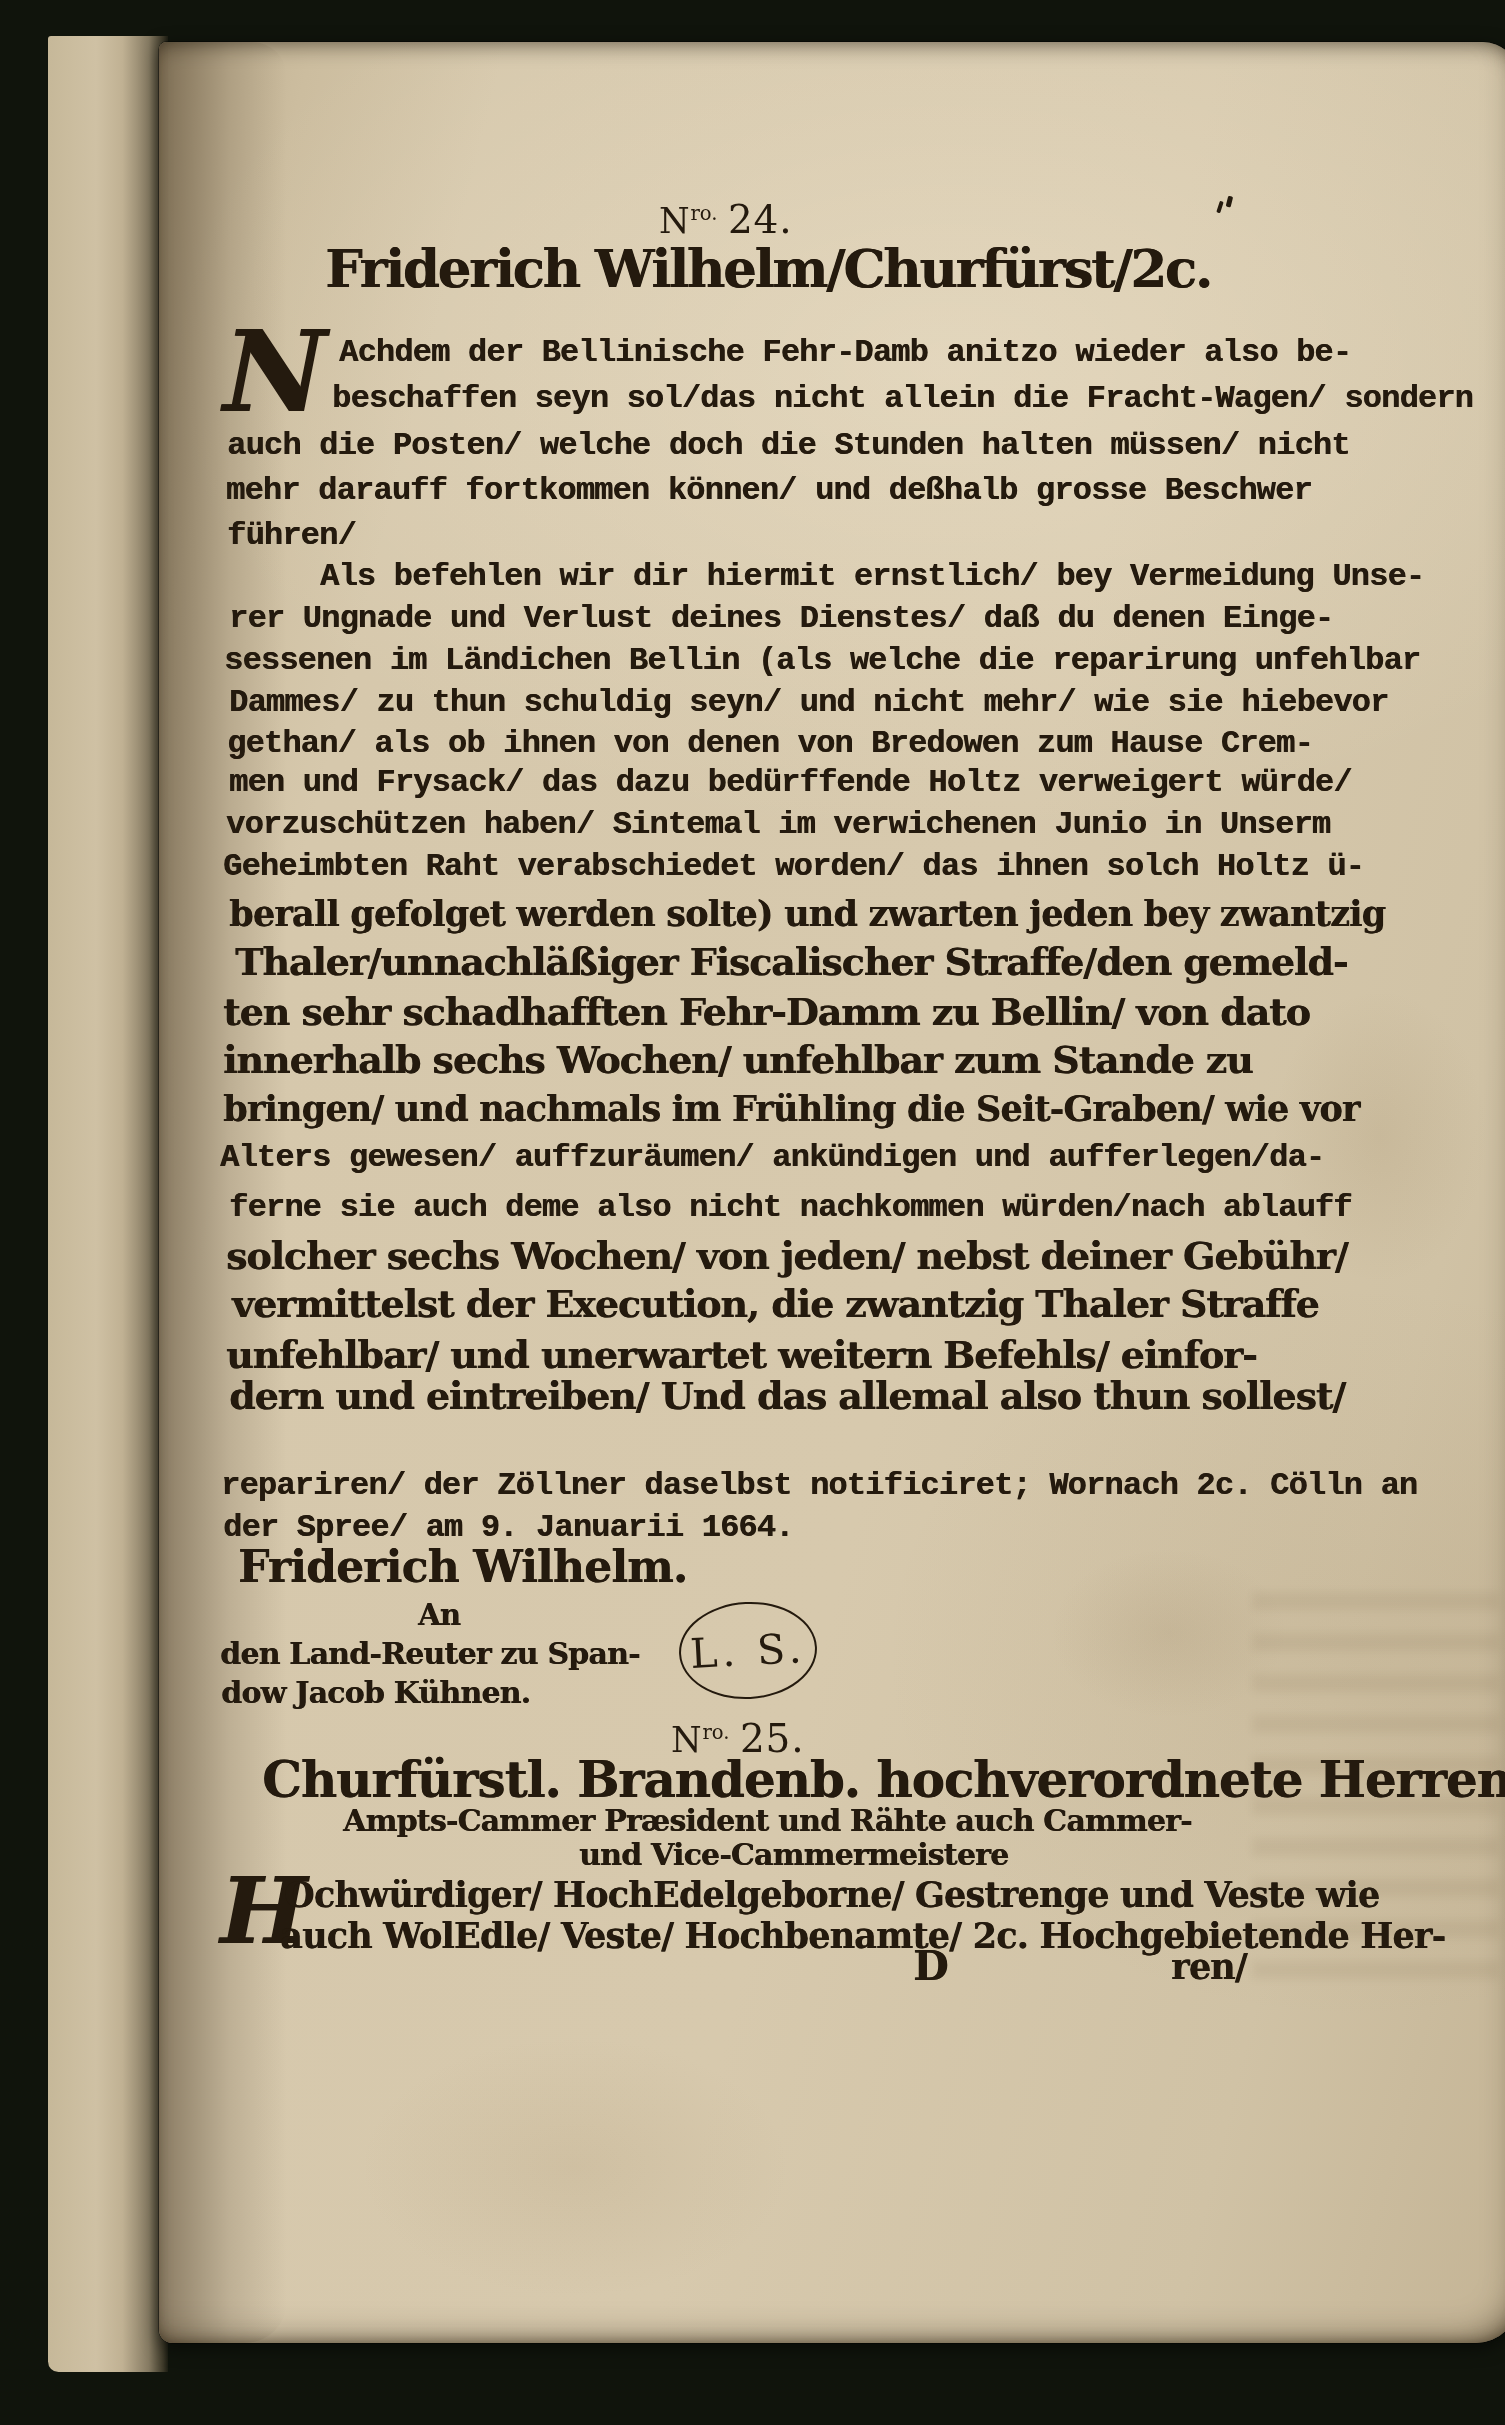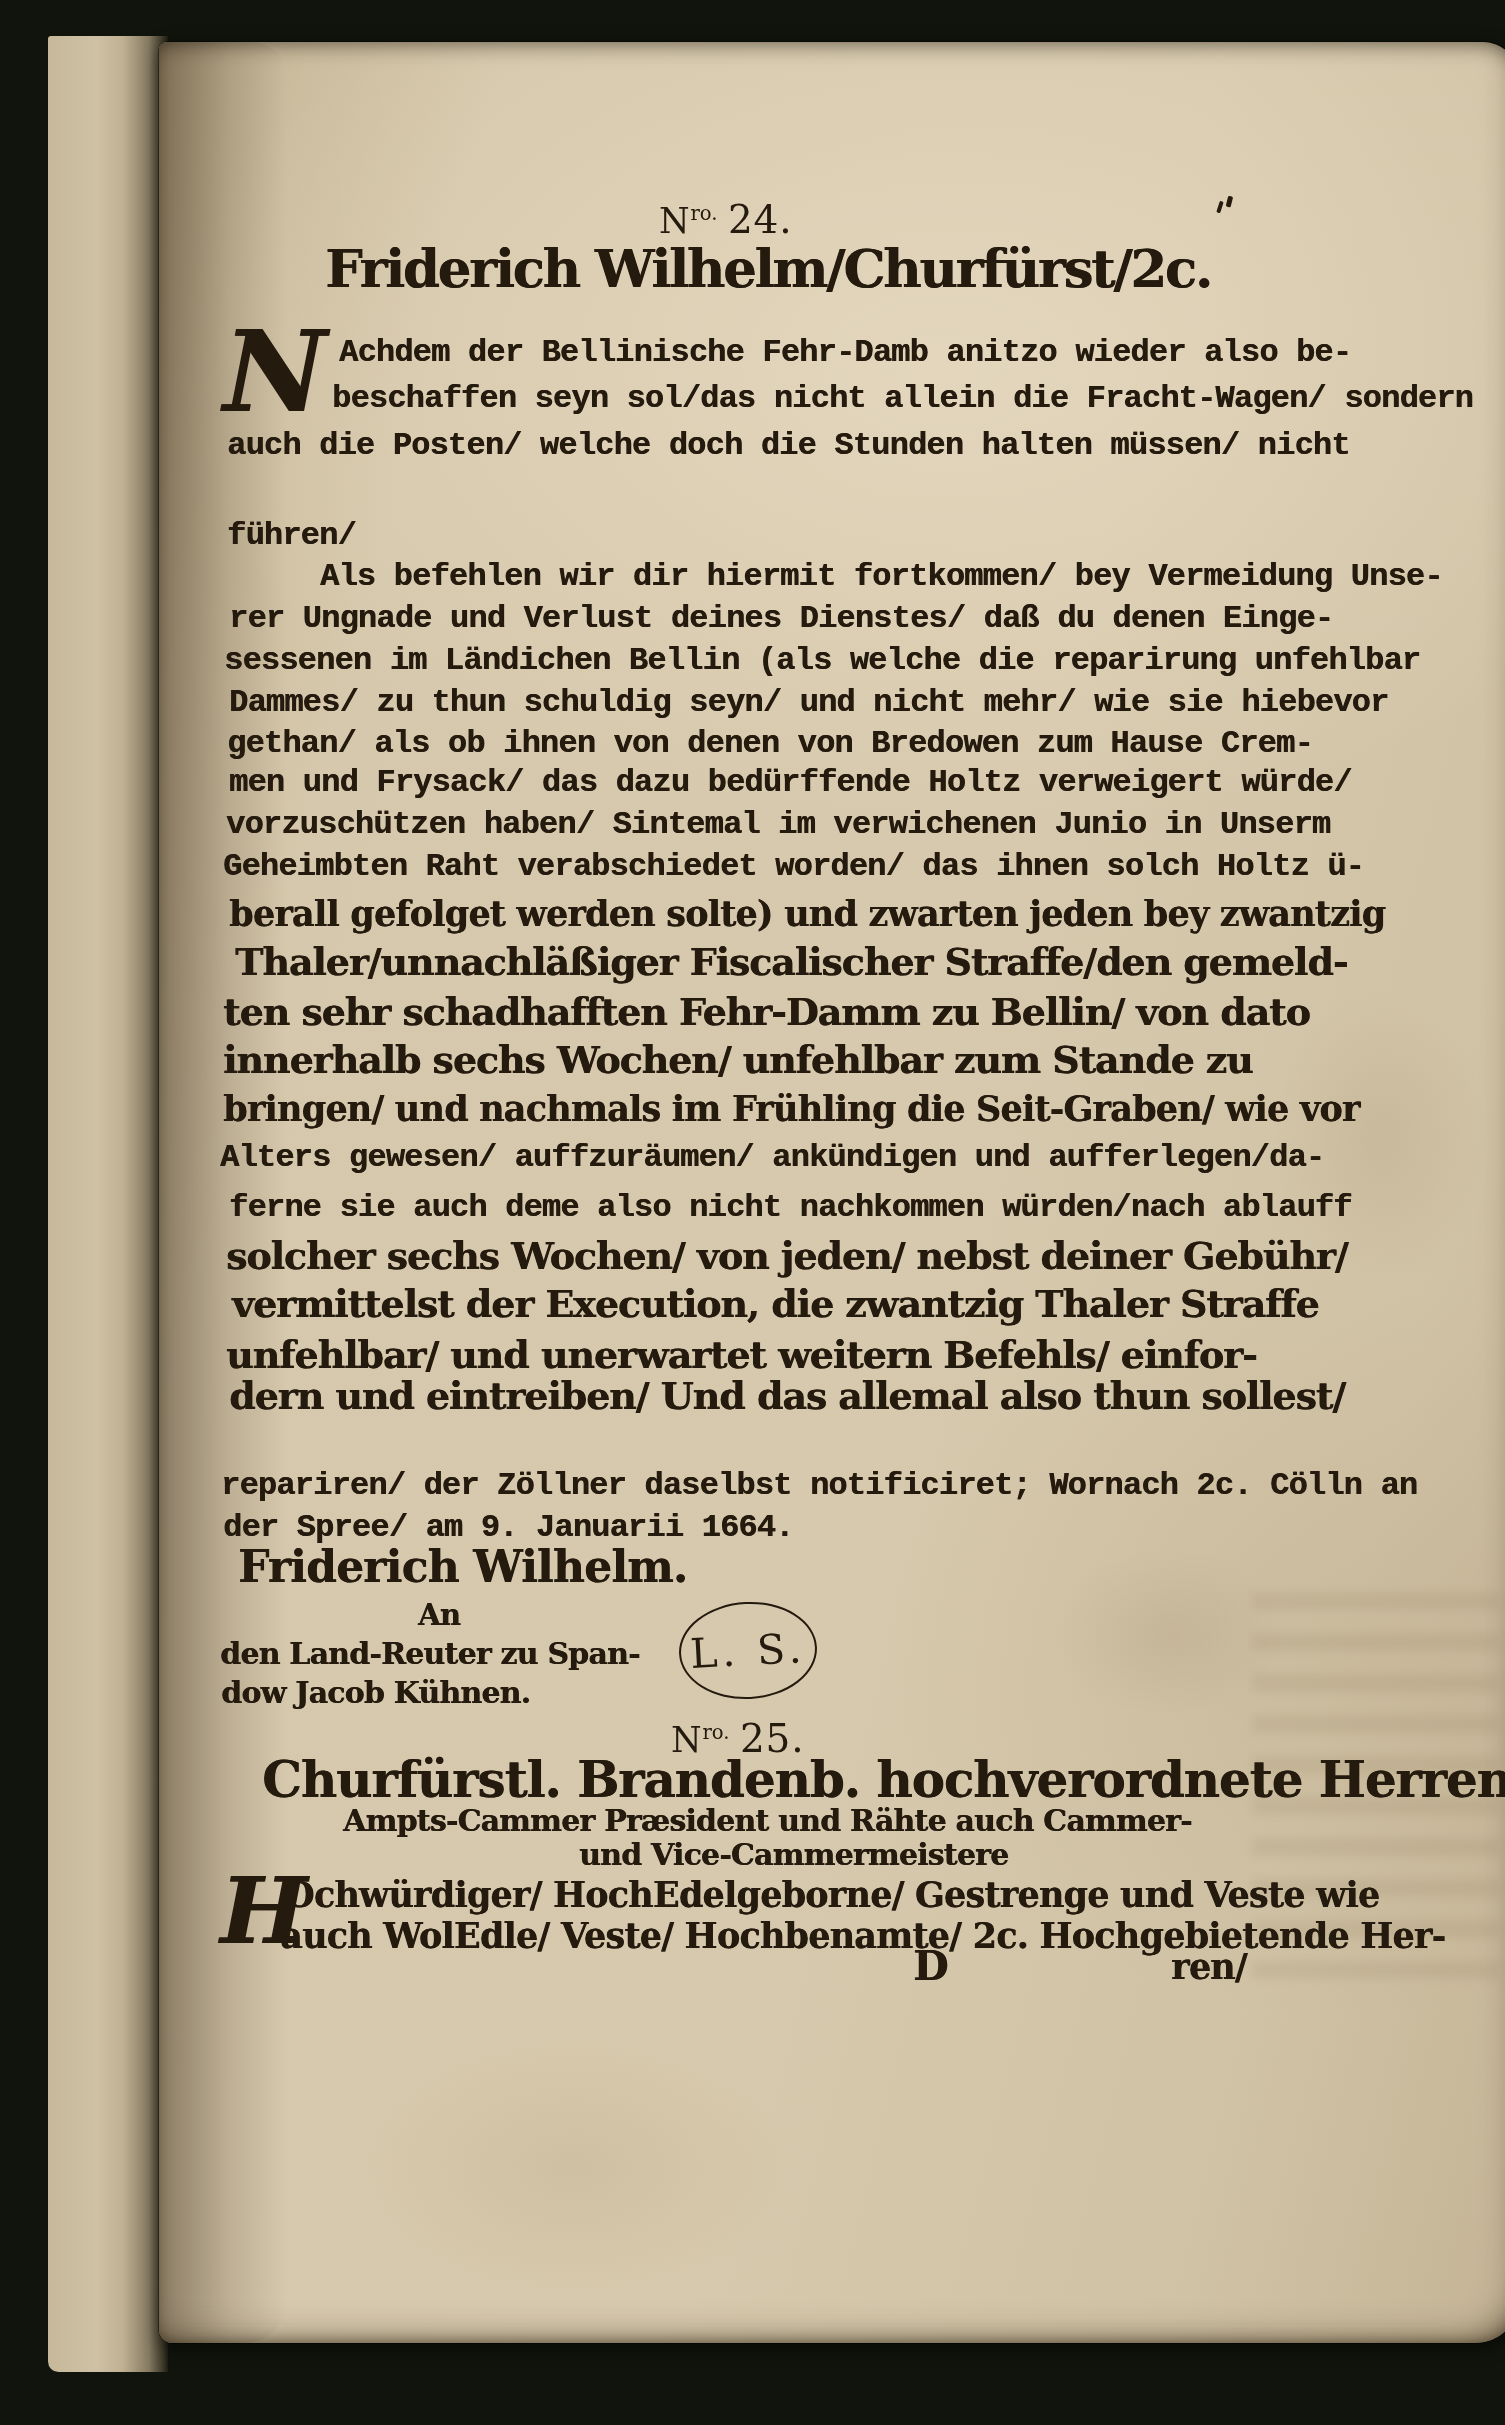--- a/index.html
+++ b/index.html
@@ -81,23 +81,24 @@
     </div>
 
   <div class="t num" style="left:611px;top:200px"><span>N</span><sup>ro.</sup><span class="numv">24.</span></div>
 
   <div class="t title" style="left:277px;top:241px">Friderich Wilhelm/Churfürst/2c.</div>
 
   <div class="t dropcap" style="left:175px;top:324px">N</div>
   <div class="t fs-n" style="left:291px;top:336px">Achdem der Bellinische Fehr-Damb anitzo wieder also be-</div>
   <div class="t fs-n" style="left:284px;top:382px">beschaffen seyn sol/das nicht allein die Fracht-Wagen/ sondern</div>
   <div class="t fs-n" style="left:179px;top:429px">auch die Posten/ welche doch die Stunden halten müssen/ nicht</div>
+  <div class="t fs-n" style="left:178px;top:474px">mehr darauff fortkommen können/ und deßhalb grosse Beschwer</div>
   <div class="t fs-n" style="left:179px;top:519px">führen/</div>
 
-  <div class="t fs-n" style="left:272px;top:560px">Als befehlen wir dir hiermit fortkommen/ bey Vermeidung Unse-</div>
+  <div class="t fs-n" style="left:272px;top:560px">Als befehlen wir dir hiermit ernstlich/ bey Vermeidung Unse-</div>
   <div class="t fs-n" style="left:181px;top:602px">rer Ungnade und Verlust deines Dienstes/ daß du denen Einge-</div>
   <div class="t fs-n" style="left:176px;top:644px">sessenen im Ländichen Bellin (als welche die reparirung unfehlbar</div>
   <div class="t fs-n" style="left:181px;top:686px">Dammes/ zu thun schuldig seyn/ und nicht mehr/ wie sie hiebevor</div>
   <div class="t fs-n" style="left:179px;top:727px">gethan/ als ob ihnen von denen von Bredowen zum Hause Crem-</div>
   <div class="t fs-n" style="left:181px;top:766px">men und Frysack/ das dazu bedürffende Holtz verweigert würde/</div>
   <div class="t fs-n" style="left:178px;top:808px">vorzuschützen haben/ Sintemal im verwichenen Junio in Unserm</div>
   <div class="t fs-n" style="left:175px;top:850px">Geheimbten Raht verabschiedet worden/ das ihnen solch Holtz ü-</div>
   <div class="t fs-m" style="left:181px;top:896px">berall gefolget werden solte) und zwarten jeden bey zwantzig</div>
   <div class="t fs-l" style="left:187px;top:942px">Thaler/unnachläßiger Fiscalischer Straffe/den gemeld-</div>
   <div class="t fs-l" style="left:175px;top:992px">ten sehr schadhafften Fehr-Damm zu Bellin/ von dato</div>

